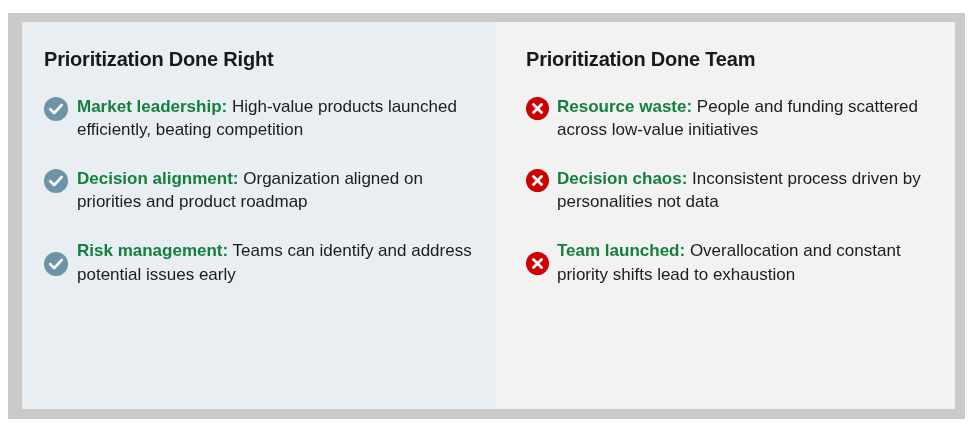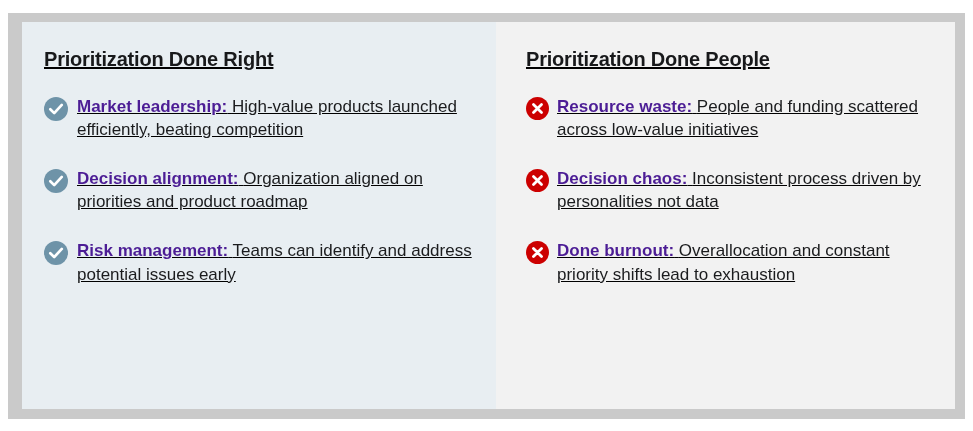--- a/index.html
+++ b/index.html
@@ -24,21 +24,20 @@
     background: #cacaca;
     box-sizing: border-box;
     padding: 9px 10px 10px 14px;
   }
 
   .panels {
     width: 100%;
     height: 100%;
     display: flex;
     background: #f2f2f2;
-    text-decoration: underline;
   }
 
   .panel {
     box-sizing: border-box;
     height: 100%;
     padding: 26px 18px 0 22px;
   }
   .panel-good {
     width: 474px;
     background: #e8eef2;
@@ -62,42 +61,42 @@
     list-style: none;
     margin: 0;
     padding: 0;
   }
 
   .item {
     display: flex;
     align-items: flex-start;
     margin-bottom: 26px;
   }
-  .item:last-child { margin-bottom: 16px; }
+  .item:last-child { margin-bottom: 16px; align-items: center; }
 
   .item-icon {
     flex: 0 0 auto;
     margin-top: 2px;
     margin-right: 9px;
     display: block;
   }
   .icon-check { width: 24px; height: 24px; }
   .icon-x { width: 23px; height: 23px; margin-right: 8px; }
 
   .item-text {
     font-size: 17px;
     line-height: 1.36;
     color: #1b1c1e;
     max-width: 400px;
   }
   .panel-bad .item-text { max-width: 410px; }
 
   .item-term {
     font-weight: bold;
-    color: #4c1d95;
+    color: #15803d;
   }
 </style>
 </head>
 <body>
 
 <div class="frame">
   <div class="panels">
 
     <section class="panel panel-good">
       <h2 class="panel-title">Prioritization Done Right</h2>
@@ -140,21 +139,21 @@
           <span class="item-text">
             <span class="item-term">Risk management:</span>
             <span>Teams can identify and address potential issues early</span>
           </span>
         </li>
 
       </ul>
     </section>
 
     <section class="panel panel-bad">
-      <h2 class="panel-title">Prioritization Done People</h2>
+      <h2 class="panel-title">Prioritization Done Team</h2>
       <ul class="item-list">
 
 
         <li class="item">
           <span class="item-icon icon-x">
             <svg viewBox="0 0 24 24" width="23" height="23" aria-hidden="true">
               <circle cx="12" cy="12" r="12" fill="#cc0000"></circle>
               <path d="M7.8 7.8 L16.2 16.2 M16.2 7.8 L7.8 16.2" fill="none" stroke="#ffffff" stroke-width="2.9" stroke-linecap="round"></path>
             </svg>
           </span>
@@ -178,21 +177,21 @@
         </li>
 
         <li class="item">
           <span class="item-icon icon-x">
             <svg viewBox="0 0 24 24" width="23" height="23" aria-hidden="true">
               <circle cx="12" cy="12" r="12" fill="#cc0000"></circle>
               <path d="M7.8 7.8 L16.2 16.2 M16.2 7.8 L7.8 16.2" fill="none" stroke="#ffffff" stroke-width="2.9" stroke-linecap="round"></path>
             </svg>
           </span>
           <span class="item-text">
-            <span class="item-term">Done burnout:</span>
+            <span class="item-term">Team launched:</span>
             <span>Overallocation and constant priority shifts lead to exhaustion</span>
           </span>
         </li>
 
       </ul>
     </section>
 
   </div>
 </div>
 

